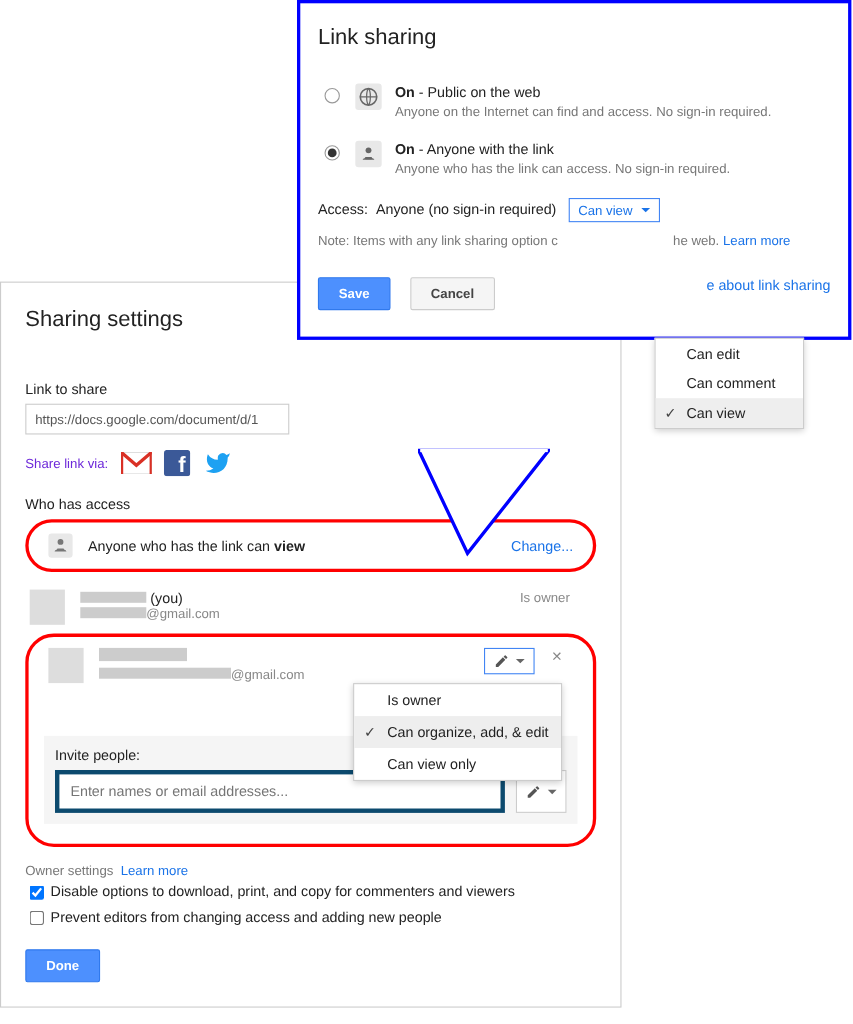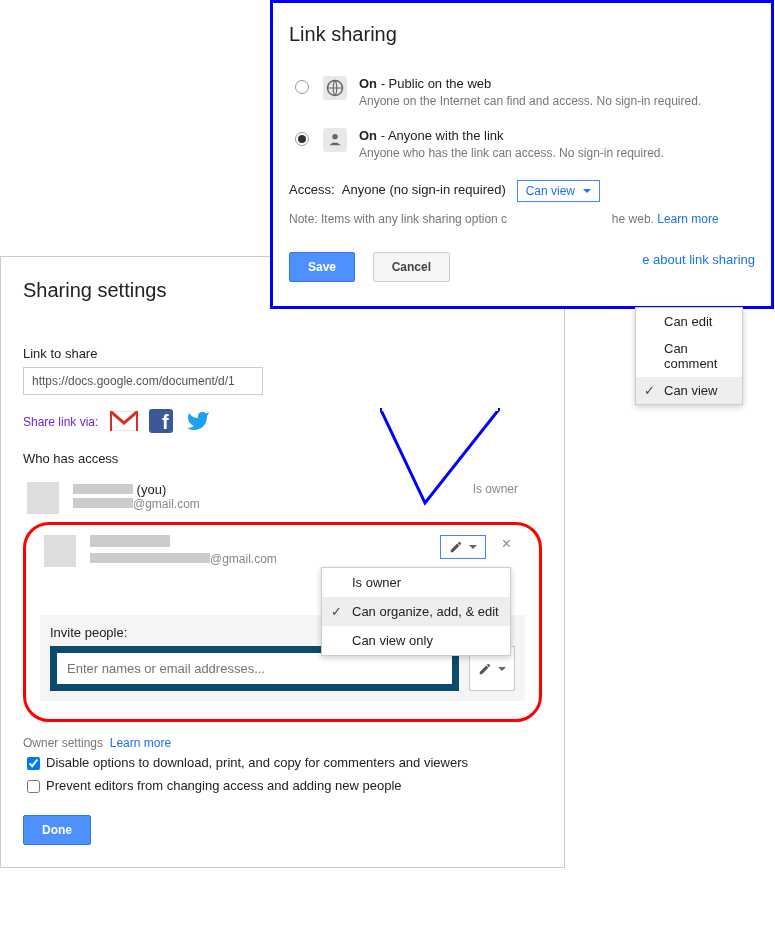--- a/index.html
+++ b/index.html
@@ -17,21 +17,21 @@
   .ls-text .t2 { font-size:12px; color:#777; margin-top:3px; }
   .ls-access { margin-top:10px; font-size:13px; }
   .ls-access-drop { display:inline-block; border:1px solid #4285f4; color:#1a73e8; padding:3px 24px 3px 8px; position:relative; font-size:12px; vertical-align:middle; }
   .ls-access-drop:after { content:""; position:absolute; right:8px; top:8px; border-left:4px solid transparent; border-right:4px solid transparent; border-top:4px solid #1a73e8;}
   .ls-note { font-size:12px; color:#777; margin-top:10px; }
   .ls-note a { color:#1a73e8; text-decoration:none;}
   .ls-btns { margin-top:26px; }
   .btn-blue { background:#4d90fe; color:#fff; border:1px solid #3079ed; font-size:12px; font-weight:bold; padding:7px 18px; border-radius:2px; }
   .btn-grey { background:#f5f5f5; color:#444; border:1px solid #ccc; font-size:12px; font-weight:bold; padding:7px 18px; border-radius:2px; margin-left:14px;}
   .ls-learn { float:right; color:#1a73e8; font-size:13px; text-decoration:none;}
-  .ls-menu { position:absolute; right:28px; top:304px; width:108px; border:1px solid #ccc; box-shadow:0 2px 6px rgba(0,0,0,.2); background:#fff; font-size:13px; }
+  .ls-menu { position:absolute; right:40px; top:304px; width:136px; border:1px solid #ccc; box-shadow:0 2px 6px rgba(0,0,0,.2); background:#fff; font-size:13px; }
   .ls-menu div { padding:6px 10px 6px 28px; position:relative; }
   .ls-menu div.sel { background:#eee; }
   .ls-menu div.sel:before { content:"✓"; position:absolute; left:8px; color:#444;}
   .callout-pointer { position:absolute; left:380px; top:408px; }
   .callout-pointer svg { display:block; }
   
   
   .dlg { position:absolute; left:0; top:256px; width:565px; border:1px solid #ccc; background:#fff; padding:22px; }
   .dlg h2 { font-size:20px; font-weight:normal; margin:0 0 44px 0;}
   .lbl { font-size:13px; margin-bottom:6px; }
@@ -58,21 +58,21 @@
   .perm-drop { border:1px solid #4285f4; padding:4px 8px; background:#fff; display:flex; align-items:center; gap:6px;}
   .x-btn { margin-left:16px; margin-right:10px; color:#888; font-size:16px;}
   .perm-menu { position:absolute; right:28px; top:42px; width:190px; border:1px solid #ccc; box-shadow:0 2px 6px rgba(0,0,0,.2); background:#fff; font-size:13px; z-index:5;}
   .perm-menu div { padding:7px 10px 7px 30px; position:relative;}
   .perm-menu div.sel { background:#eee; }
   .perm-menu div.sel:before { content:"✓"; position:absolute; left:9px; color:#444;}
   
   .invite-wrap { background:#f5f5f5; padding:10px; margin-top:48px;}
   .inv-lbl { font-size:13px; margin-bottom:6px;}
   .inv-row { display:flex; gap:10px;}
-  .inv-input { flex-grow:1; border:7px solid #0c4a6e; padding:8px 10px; font-size:13px; color:#999; background:#fff;}
+  .inv-input { flex-grow:1; border:4px solid #0c4a6e; padding:8px 10px; font-size:13px; color:#999; background:#fff;}
   .inv-drop { border:1px solid #ccc; padding:6px 8px; background:#fff; display:flex; align-items:center; gap:6px;}
   
   .owner-set { margin-top:14px; font-size:12px; color:#777;}
   .owner-set a { color:#1a73e8; text-decoration:none;}
   .cb-row { margin-top:4px; font-size:13px;}
   .cb-row input { margin-right:6px; vertical-align:middle;}
   .done-btn { margin-top:19px;}
   
   svg.pencil { width:14px; height:14px; }
   .caret-d { width:0; height:0; border-left:4px solid transparent; border-right:4px solid transparent; border-top:4px solid #666; display:inline-block;}
@@ -104,20 +104,33 @@
     </span>
     <span class="ico">
       <svg width="28" height="24" viewBox="0 0 24 24">
           <path fill="#1da1f2" d="M23 3a10.9 10.9 0 01-3.14 1.53A4.48 4.48 0 0012 8v1A10.66 10.66 0 013 4s-4 9 5 13a11.64 11.64 0 01-7 2c9 5 20 0 20-11.5a4.5 4.5 0 000-.5A7.72 7.72 0 0023 3z"></path>
         </svg>
     </span>
   </div>
   
   <div class="who-lbl">Who has access</div>
   
+  <div class="red-box">
+    <div class="row">
+      <div class="row-ico">
+        <svg width="16" height="16" viewBox="0 0 24 24">
+            <circle cx="12" cy="7" r="4" fill="#777"></circle>
+            <path d="M4 20c0-4 16-4 16 0" fill="#777"></path>
+            <rect x="7" y="16" width="10" height="3" rx="1.5" fill="#777"></rect>
+          </svg>
+      </div>
+      <div class="row-txt"><span>Anyone who has the link can </span><b>view</b></div>
+      <a href="#" class="change-link">Change...</a>
+    </div>
+  </div>
   
   <div class="user-row">
     <div class="avatar"></div>
     <div class="uinfo">
       <div><span class="nm2"></span><span> (you)</span></div>
       <div class="em"><span class="nm2"></span><span>@gmail.com</span></div>
     </div>
     <div class="ustat">Is owner</div>
   </div>
   

